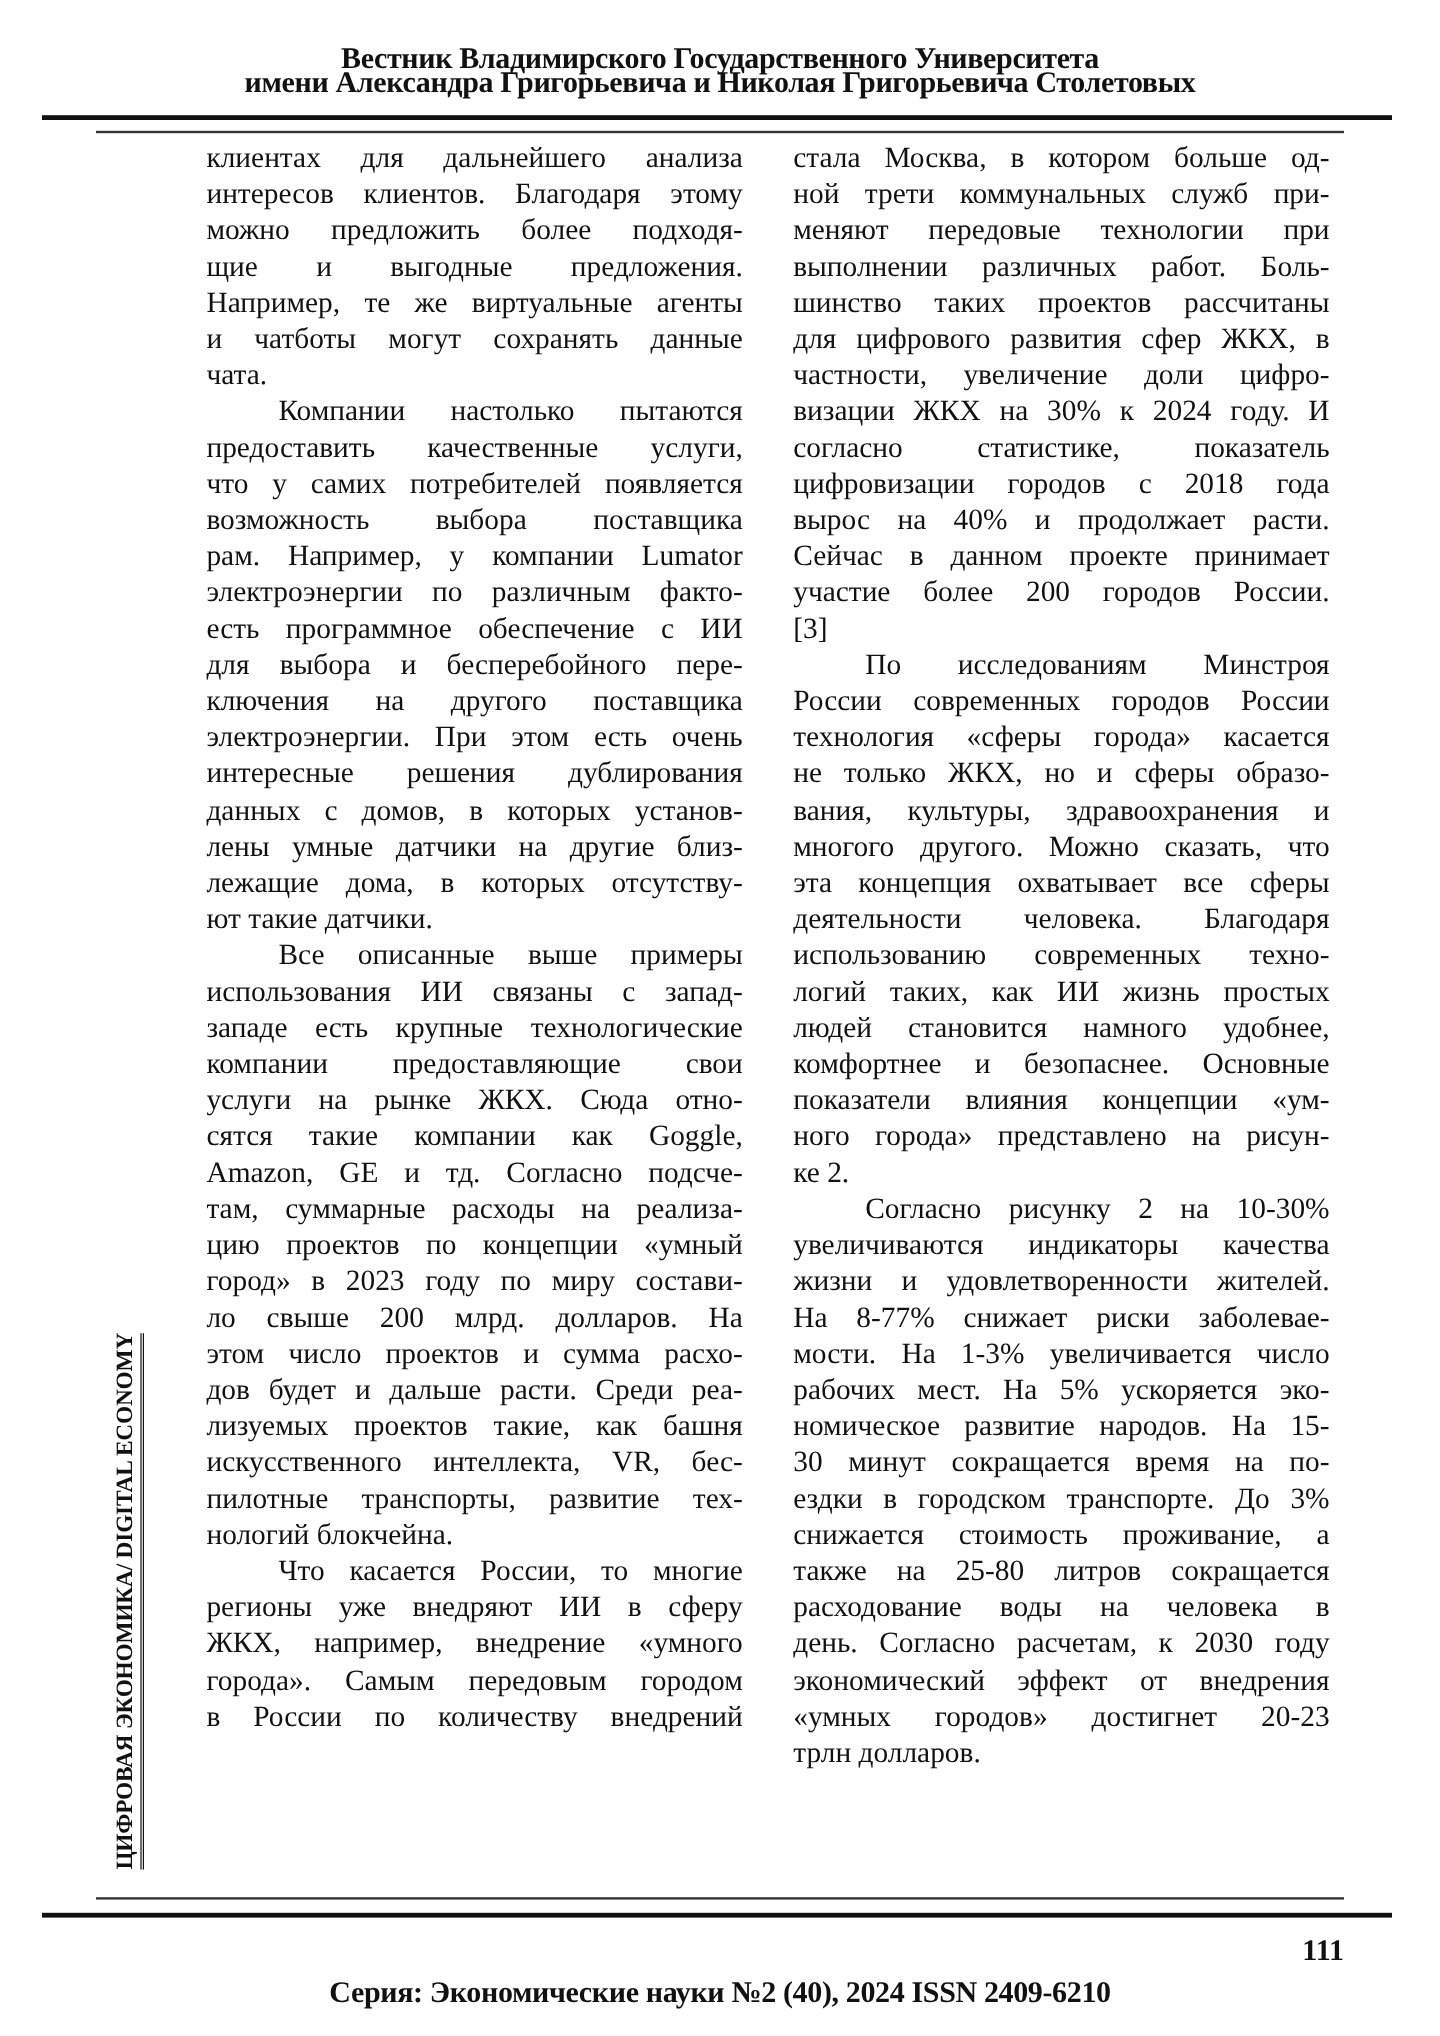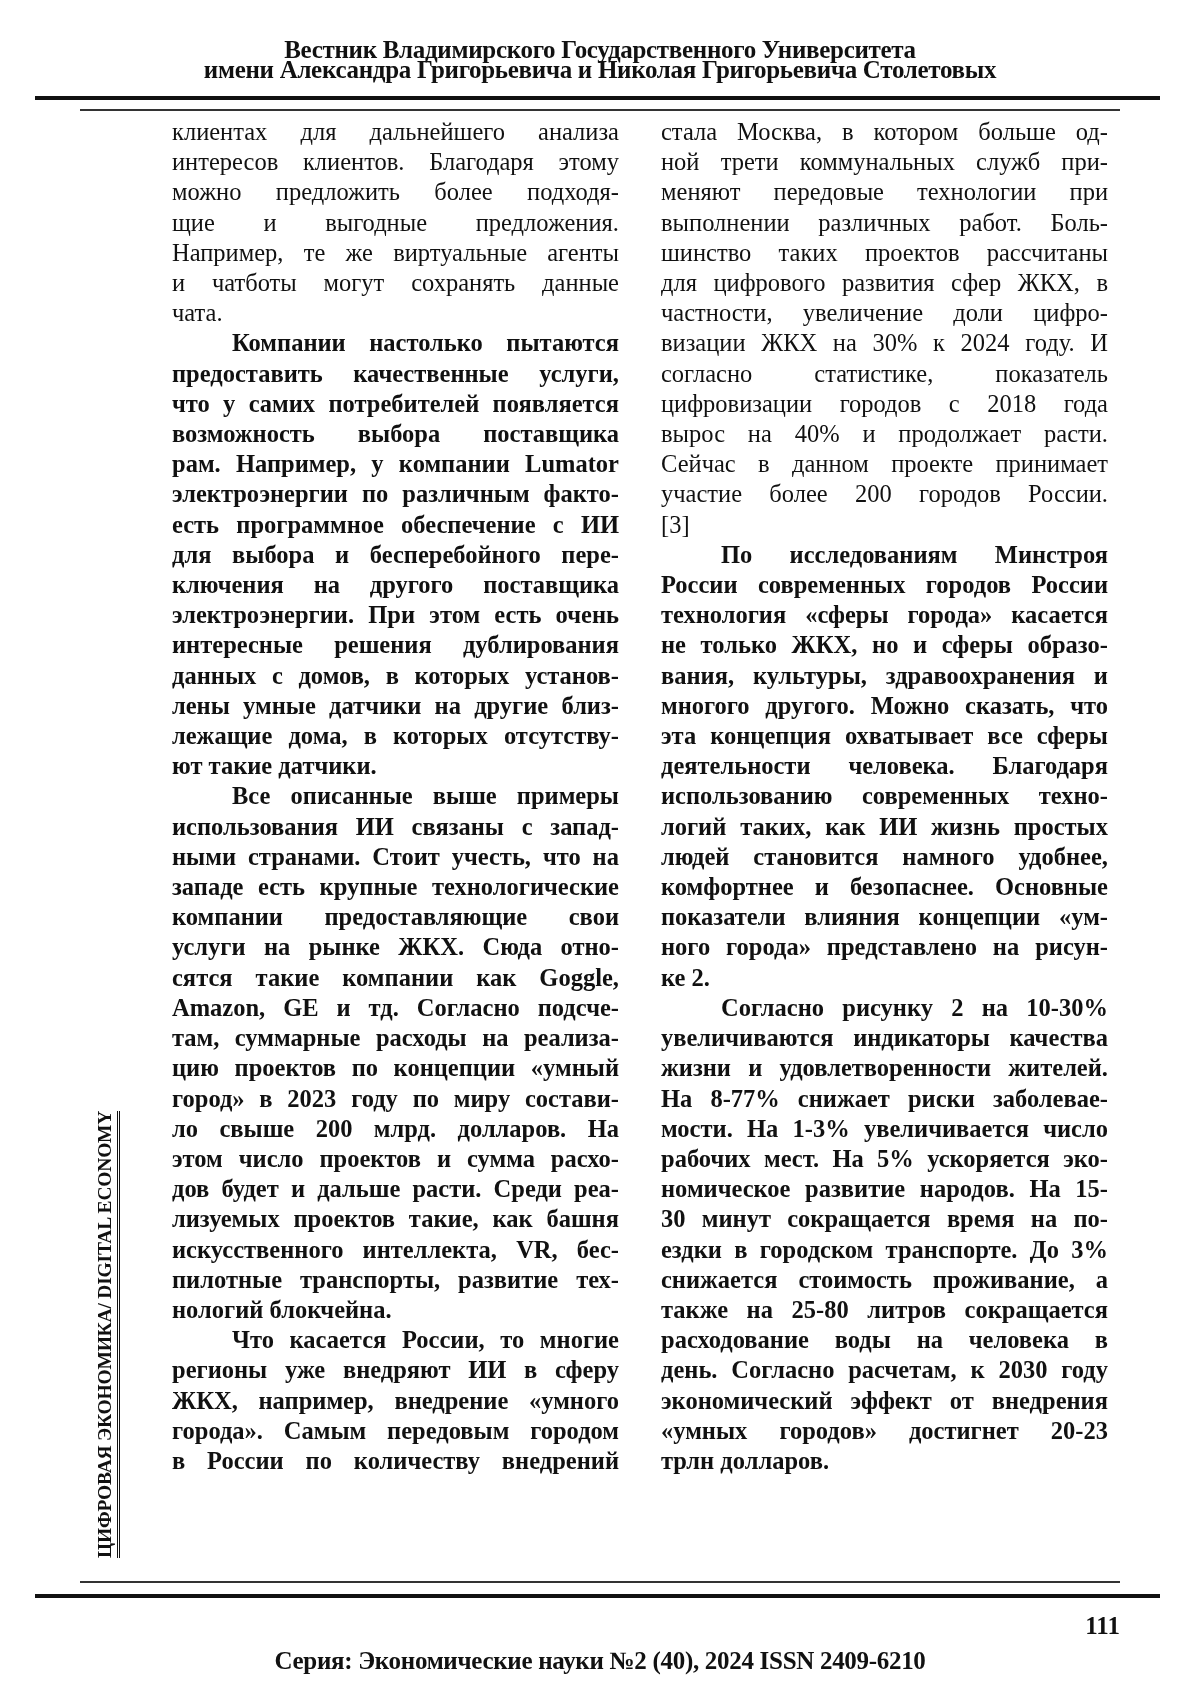--- a/index.html
+++ b/index.html
@@ -18,21 +18,21 @@
     #rule-bot-thick { left: 35px; width: 1125px; top: 1594px; height: 4px; }
 
     .column {
       position: absolute; top: 117px; width: 447px;
       font-family: "Liberation Serif", serif; font-size: 24.5px; line-height: 30.2px;
       text-align: justify; hyphens: manual;
     }
     #col-left { left: 172px; }
     #col-right { left: 661px; }
     .column p { margin: 0; text-indent: 0; }
-    .column p.indent { text-indent: 60px; font-weight: bold; }
+    .column p.indent { text-indent: 60px; }
     .column p .ln { display: block; text-align: justify; text-align-last: justify; white-space: nowrap; }
     .column p .ln.last { text-align-last: left; }
 
     #side-label {
       position: absolute; left: 93px; top: 1558px;
       transform-origin: 0 0; transform: rotate(-90deg);
       font-family: "Liberation Serif", serif; font-weight: bold; font-size: 19.5px;
       white-space: nowrap; letter-spacing: -0.2px;
       border-bottom: 3px double #111; padding-bottom: 0px; line-height: 24px;
     }
@@ -79,21 +79,20 @@
       <span class="ln">электроэнергии. При этом есть очень</span>
       <span class="ln">интересные решения дублирования</span>
       <span class="ln">данных с домов, в которых установ-</span>
       <span class="ln">лены умные датчики на другие близ-</span>
       <span class="ln">лежащие дома, в которых отсутству-</span>
       <span class="ln last">ют такие датчики.</span>
     </p>
     <p class="indent" style="text-indent: 0px;">
       <span class="ln" style="padding-left: 60px;">Все описанные выше примеры</span>
       <span class="ln">использования ИИ связаны с запад-</span>
-      <span class="ln">ными странами. Стоит учесть, что на</span>
       <span class="ln">западе есть крупные технологические</span>
       <span class="ln">компании предоставляющие свои</span>
       <span class="ln">услуги на рынке ЖКХ. Сюда отно-</span>
       <span class="ln">сятся такие компании как Goggle,</span>
       <span class="ln">Amazon, GE и тд. Согласно подсче-</span>
       <span class="ln">там, суммарные расходы на реализа-</span>
       <span class="ln">цию проектов по концепции «умный</span>
       <span class="ln">город» в 2023 году по миру состави-</span>
       <span class="ln">ло свыше 200 млрд. долларов. На</span>
       <span class="ln">этом число проектов и сумма расхо-</span>

